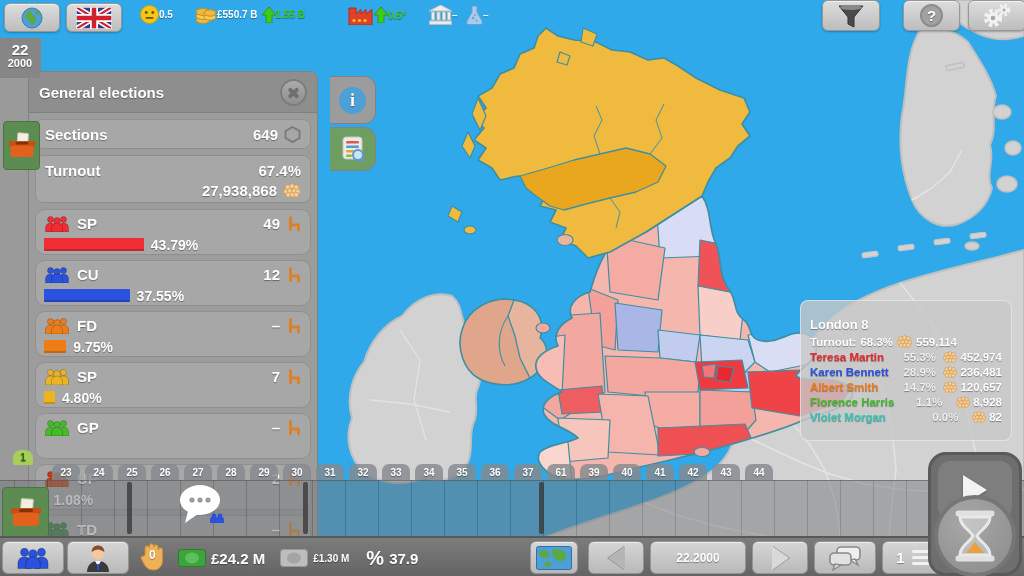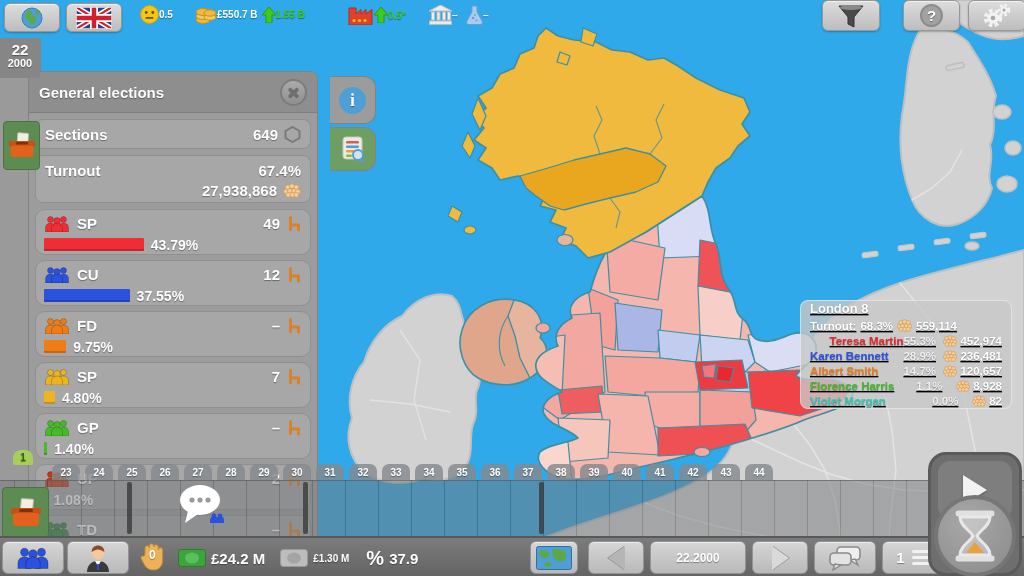--- a/index.html
+++ b/index.html
@@ -42,21 +42,21 @@
   .partyrow .l1{display:flex;align-items:center;gap:7px;height:23px;font-size:15px;}
   .partyrow .l2{display:flex;align-items:center;gap:7px;height:19px;font-size:14px;}
   .bar{height:13px;border-radius:1px;box-shadow:inset 0 -2px 0 rgba(0,0,0,.18);}
   
   .sidebtn{left:330px;width:46px;box-sizing:border-box;border:1px solid #828282;border-left:none;
            border-radius:0 12px 12px 0;display:flex;align-items:center;justify-content:center;z-index:4;}
   .infocirc{width:27px;height:27px;border-radius:50%;background:#4D9FD6;color:#fff;
             font-family:"Liberation Serif",serif;font-size:18px;display:flex;align-items:center;justify-content:center;}
   
   .tooltip{left:800px;top:300px;width:212px;background:rgba(200,200,200,.8);border:1px solid rgba(255,255,255,.45);
-           border-radius:8px;padding:0 9px;z-index:5;box-sizing:border-box;text-decoration:underline;}
+           border-radius:8px;padding:16px 9px;z-index:5;box-sizing:border-box;}
   .tt-title{color:#fff;font-size:13px;margin-bottom:3px;}
   .tt-line{display:flex;align-items:center;gap:4px;color:#fff;font-size:11.5px;margin-bottom:1px;}
   .cand{display:grid;grid-template-columns:1fr 40px 17px auto;align-items:center;font-size:11.5px;height:15px;color:#fff;}
   .cand .pct{color:#F0F0F0;}
   
   .tl-overlay{left:0;top:480px;width:1024px;height:56px;z-index:6;
       background:repeating-linear-gradient(90deg,rgba(118,120,124,.5) 0 32px,rgba(70,70,73,.5) 32px 33px);
       background-position:49px 0;border-top:1px solid rgba(85,85,85,.6);}
   .tabs{left:52px;top:464px;display:flex;gap:5px;z-index:6;}
   .wtab{width:28px;height:16px;background:rgba(133,137,142,.82);border-radius:7px 7px 0 0;
@@ -471,24 +471,20 @@
                   </g>
                 </svg>
               </span>
               <span class="ts">GP</span>
               <span class="sp"></span>
               <span class="ts">–</span>
               <svg width="15" height="16" viewBox="0 0 15 16">
                 <path d="M3.5,1.5 v12 M3.5,9 h8 v5" stroke="#D9822B" stroke-width="3" fill="none" stroke-linecap="round" stroke-linejoin="round"></path>
               </svg>
             </div>
-            <div class="l2">
-              <div class="bar" style="background: rgb(69, 188, 39); width: 3.192px;"></div>
-              <span class="ts">1.40%</span>
-            </div>
           </div>
 
           <div class="partyrow">
             <div class="l1">
               <span style="display: flex; color: rgb(194, 58, 16);">
                 <svg width="26" height="17" viewBox="0 0 26 17">
                   <g fill="currentColor" stroke="rgba(0,0,0,.25)" stroke-width="0.8">
                     <circle cx="6.5" cy="4.5" r="3"></circle>
                     <path d="M1.5,17 v-4.5 a5,4.5 0 0 1 10,0 V17 Z"></path>
                     <circle cx="19.5" cy="4.5" r="3"></circle>
@@ -578,21 +574,21 @@
           <circle cx="4.5" cy="11" r="2.3"></circle>
             <circle cx="8.5" cy="11" r="2.3"></circle>
             <circle cx="12" cy="11" r="2.3"></circle>
         </g>
       </svg>
       <span>559,114</span>
     </div>
     <div>
 
         <div class="cand">
-          <span class="ts" style="color: rgb(232, 38, 44); text-align: right;">Teresa Martin</span>
+          <span class="ts" style="color: rgb(232, 38, 44);">Teresa Martin</span>
           <span class="pct ts">55.3%</span>
           <svg width="14" height="12" viewBox="0 0 16 14">
             <g fill="#F4CF9E" stroke="#D89B52" stroke-width="0.8">
               <circle cx="4" cy="4" r="2.3"></circle>
               <circle cx="8" cy="3" r="2.3"></circle>
               <circle cx="12" cy="4" r="2.3"></circle>
               <circle cx="2.5" cy="8" r="2.3"></circle>
               <circle cx="6" cy="7.5" r="2.3"></circle>
               <circle cx="10" cy="7.5" r="2.3"></circle>
               <circle cx="13.5" cy="8" r="2.3"></circle>
@@ -714,21 +710,21 @@
       <div class="wtab ts">33</div>
 
       <div class="wtab ts">34</div>
 
       <div class="wtab ts">35</div>
 
       <div class="wtab ts">36</div>
 
       <div class="wtab ts">37</div>
 
-      <div class="wtab ts">38</div>
+      <div class="wtab ts">61</div>
 
       <div class="wtab ts">39</div>
 
       <div class="wtab ts">40</div>
 
       <div class="wtab ts">41</div>
 
       <div class="wtab ts">42</div>
 
       <div class="wtab ts">43</div>

